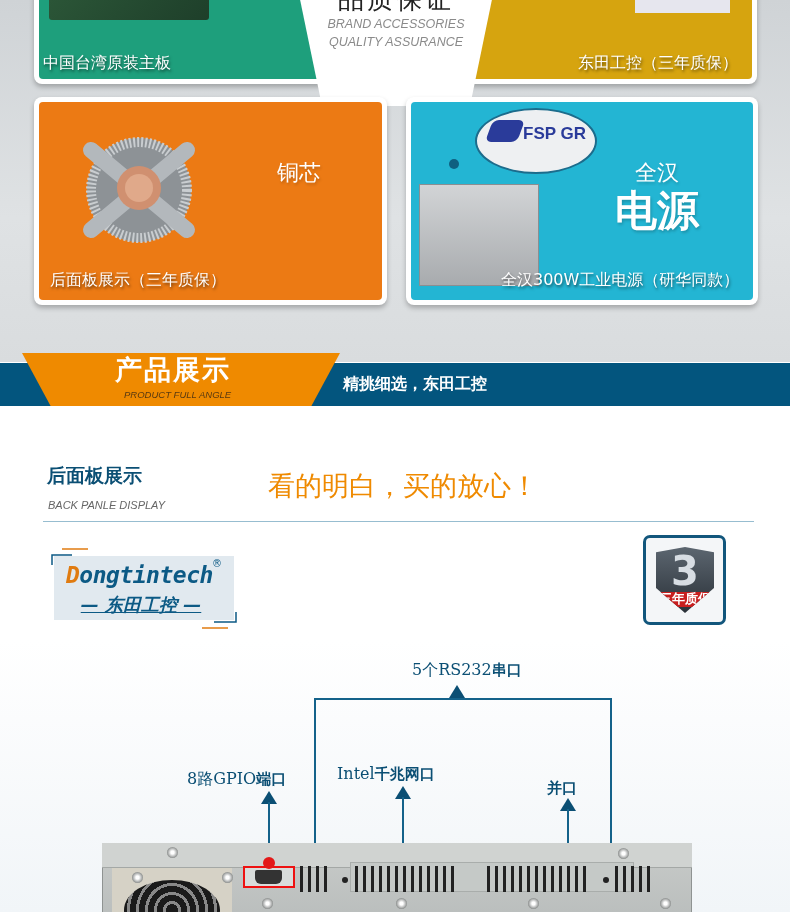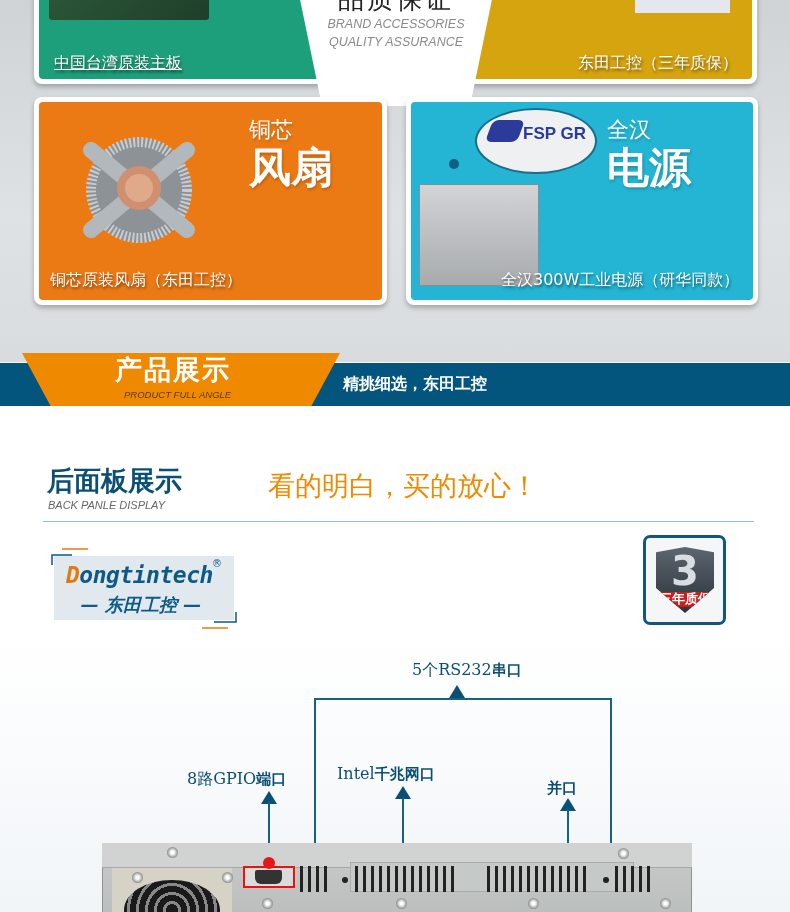--- a/index.html
+++ b/index.html
@@ -1,21 +1,21 @@
 <!DOCTYPE html>
 <html><head>
 <meta charset="utf-8">
 <style>
   * { box-sizing: border-box; margin: 0; padding: 0; }
   body { width: 790px; height: 912px; overflow: hidden; background: #fff; font-family: "DejaVu Sans", "Liberation Sans", sans-serif; position: relative; }
   .top-section { position: absolute; left: 0; top: 0; width: 790px; height: 362px; background: linear-gradient(180deg, #cfd3d6 0%, #dfe2e4 60%, #d9dcde 100%); overflow: hidden; }
   .card { position: absolute; background: #fff; border-radius: 8px; box-shadow: 0 3px 5px rgba(0,0,0,0.25); padding: 5px; }
   .card-inner { position: relative; width: 100%; height: 100%; border-radius: 4px; overflow: hidden; }
   .card-caption { position: absolute; color: #fff; font-size: 16px; text-shadow: 1px 2px 3px rgba(0,0,0,0.55); white-space: nowrap; }
-  .card-big { position: absolute; color: #fff; text-align: left; text-shadow: 1px 2px 3px rgba(0,0,0,0.2); }
+  .card-big { position: absolute; color: #fff; text-align: center; text-shadow: 1px 2px 3px rgba(0,0,0,0.2); margin-top: 43px; }
   .card-big .sm { font-size: 22px; line-height: 28px; display: block; }
   .card-big .lg { font-size: 42px; font-weight: bold; line-height: 48px; display: block; }
 
   .center-hex { position: absolute; left: 296px; top: -20px; width: 200px; height: 126px; background: #fff; clip-path: polygon(0 0, 100% 0, 100% 0, 87% 100%, 13% 100%, 0 0); }
   .hex-title { position: absolute; left: 296px; top: -18px; width: 200px; text-align: center; font-size: 26px; color: #222; letter-spacing: 3px; }
   .hex-en { position: absolute; left: 296px; width: 200px; text-align: center; font-size: 12.5px; font-style: italic; color: #8a8a8a; font-family: "Liberation Sans", sans-serif; }
 
   
   .mobo { position: absolute; left: 10px; top: -40px; width: 160px; height: 75px; background: linear-gradient(135deg,#2f5c3b,#1e3f2a); border-radius: 3px; }
   .hdd { position: absolute; right: 22px; top: -20px; width: 95px; height: 48px; background: #e6e6ee; }
@@ -26,30 +26,30 @@
   .psu-logo .g { position: absolute; left: 12px; top: 10px; width: 32px; height: 22px; background: #2a3b9a; border-radius: 6px; transform: skewX(-20deg); }
 
   
   .banner { position: absolute; left: 0; top: 363px; width: 790px; height: 43px; background: #03557e; }
   .banner-orange { position: absolute; left: 22px; top: 353px; width: 318px; height: 53px; background: #ef8a00; clip-path: polygon(0 0, 100% 0, 91% 100%, 9% 100%); }
   .banner-cn { position: absolute; left: 115px; top: 352px; font-size: 27px; color: #fff; font-weight: bold; letter-spacing: 2px; }
   .banner-en { position: absolute; left: 124px; top: 389px; font-size: 9.5px; color: #5a3a10; font-style: italic; font-family: "Liberation Sans", sans-serif; }
   .banner-slogan { position: absolute; left: 343px; top: 374px; font-size: 16px; color: #fff; font-weight: bold; }
 
   
-  .sec-title { position: absolute; left: 47px; top: 463px; font-size: 27px; font-weight: bold; color: #0b4f74; }
+  .sec-title { position: absolute; left: 47px; top: 463px; font-size: 19px; font-weight: bold; color: #0b4f74; }
   .sec-sub { position: absolute; left: 48px; top: 499px; font-size: 11px; color: #666; font-style: italic; font-family: "Liberation Sans", sans-serif; }
   .sec-slogan { position: absolute; left: 268px; top: 468px; font-size: 27px; color: #ef8a00; }
   .sec-line { position: absolute; left: 43px; top: 521px; width: 711px; height: 1px; background: #97bdd0; }
 
   .logo-box { position: absolute; left: 54px; top: 556px; width: 180px; height: 64px; background: #e1e9ef; }
   .logo-en { position: absolute; left: 66px; top: 562px; font-size: 23px; font-style: italic; font-weight: bold; color: #0c5a85; font-family: "DejaVu Sans Mono", monospace; letter-spacing: -0.5px; }
   .logo-en .d { color: #e07b10; }
   .logo-reg { position: absolute; left: 212px; top: 558px; font-size: 10px; color: #0c5a85; }
-  .logo-cn { position: absolute; left: 66px; top: 593px; width: 150px; text-align: center; font-size: 18px; font-weight: bold; font-style: italic; color: #0c5a85; }
+  .logo-cn { position: absolute; left: 66px; top: 593px; width: 150px; text-align: center; font-size: 18px; font-weight: bold; font-style: italic; color: #0c5a85; text-decoration: underline; }
   .corner { position: absolute; }
 
   .warranty { position: absolute; left: 643px; top: 535px; width: 83px; height: 90px; border: 3px solid #12567c; border-radius: 7px; background: #f4f6f8; }
   .shield { position: absolute; left: 10px; top: 9px; width: 58px; height: 66px; background: linear-gradient(180deg,#5c6670,#2a3138); clip-path: polygon(0 8%, 50% 0, 100% 8%, 100% 62%, 50% 100%, 0 62%); }
   .shield-num { position: absolute; left: 0; top: 0; width: 58px; text-align: center; font-size: 40px; font-weight: bold; color: #d7dde3; line-height: 48px; }
   .shield-band { position: absolute; left: 3px; top: 45px; width: 52px; height: 15px; background: #c81e1e; color: #fff; font-size: 13px; text-align: center; line-height: 13px; font-weight: bold; }
 
   
   .diagram-bg { position: absolute; left: 0; top: 640px; width: 790px; height: 272px; background: linear-gradient(180deg,#fff 0%,#f1f5f8 100%); }
   .lbl { position: absolute; font-family: "DejaVu Serif", serif; color: #0b4f74; font-size: 16px; white-space: nowrap; }
@@ -73,21 +73,21 @@
 </head>
 <body>
 
 <div class="top-section">
 
   <div class="card" style="left:34px;top:-20px;width:357px;height:104px;">
     <div class="card-inner" style="background:#1e9f7c;">
       <div class="mobo">
         
       </div>
-      <div class="card-caption" style="left:15px;top:68px;text-decoration:underline;">中国台湾原装主板</div>
+      <div class="card-caption" style="left:4px;top:68px;">中国台湾原装主板</div>
     </div>
   </div>
 
   <div class="card" style="left:400px;top:-20px;width:357px;height:104px;">
     <div class="card-inner" style="background:#d6a40f;">
       <div class="hdd"></div>
       <div class="card-caption" style="right:14px;top:68px;">东田工控（三年质保）</div>
     </div>
   </div>
 
@@ -100,23 +100,22 @@
     <div class="card-inner" style="background:#ec7a14;">
       <svg class="fan" viewBox="0 0 140 130">
         <circle cx="70" cy="70" r="52" fill="#8d9296"></circle>
         <circle cx="70" cy="70" r="48" fill="none" stroke="#c9cdd0" stroke-width="10" stroke-dasharray="2 2"></circle>
         <path d="M22 30 L118 110 M118 30 L22 110" stroke="#b3b8bc" stroke-width="16" stroke-linecap="round"></path>
         <circle cx="70" cy="68" r="22" fill="#d09070"></circle>
         <circle cx="70" cy="68" r="14" fill="#e0a98a"></circle>
       </svg>
       <div class="card-big" style="left:210px;top:14px;width:100px;">
         <span class="sm">铜芯</span>
-        <span class="lg">风扇</span>
-      </div>
-      <div class="card-caption" style="left:11px;top:168px;">铜芯原装风扇（东田工控）</div>
+      </div>
+      <div class="card-caption" style="left:11px;top:168px;">后面板展示（三年质保）</div>
     </div>
   </div>
 
   <div class="card" style="left:406px;top:97px;width:352px;height:208px;">
     <div class="card-inner" style="background:#23b5d3;">
       <div class="psu"></div>
       <div class="psu-logo">
         <div class="g"></div>
         <div class="t">FSP GR</div>
       </div>

